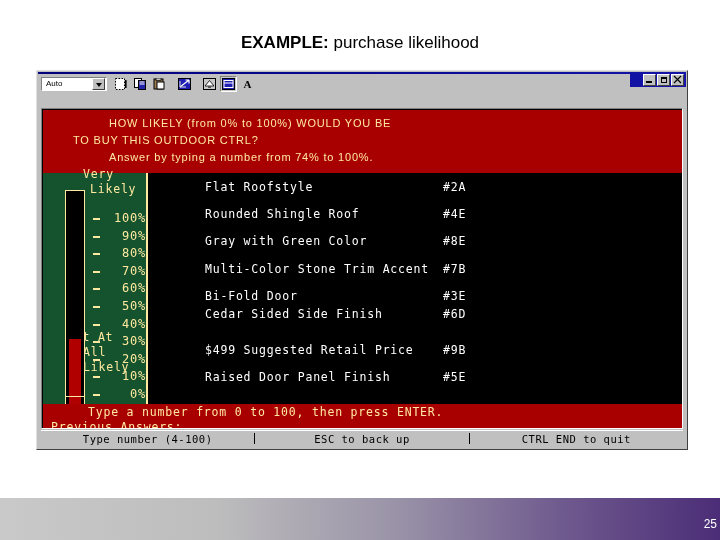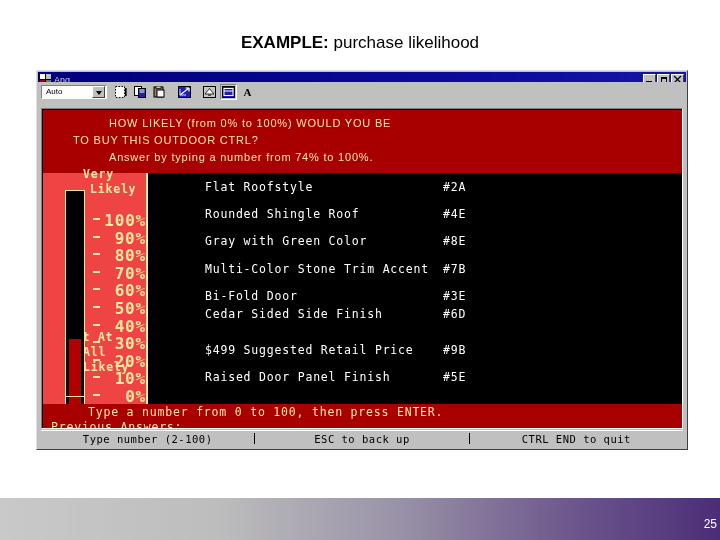--- a/index.html
+++ b/index.html
@@ -99,22 +99,22 @@
     text-align: center;
     font-family: "Liberation Sans", sans-serif;
   }
   .winbtn .min-glyph { position:absolute; left:2px; bottom:2px; width:6px; height:2px; background:#000; }
   .winbtn .max-glyph { position:absolute; left:3px; top:2px; width:6px; height:6px; border:1px solid #000; border-top-width:2px; box-sizing:border-box; }
 
   
   #toolbar {
     position: absolute;
     left: 1px;
-    top: 11px;
-    width: 648px;
+    top: 3px;
+    width: 592px;
     height: 19px;
     background: #c0c0c0;
     display: flex;
     align-items: center;
     padding-left: 3px;
     box-sizing: border-box;
   }
   #font-select {
     width: 66px;
     height: 14px;
@@ -224,22 +224,21 @@
   #hdr-line2 { left: 30px; top: 24px; }
   #hdr-line3 { left: 66px; top: 41px; }
 
   
   #scale-panel {
     position: absolute;
     left: 0;
     top: 63px;
     width: 124px;
     height: 231px;
-    background: #ef4444;
-    font-weight: bold;
+    background: #14532d;
   }
   #scale-divider {
     position: absolute;
     left: 103px;
     top: 63px;
     width: 2px;
     height: 231px;
     background: #ffe9a0;
   }
   .scale-cap {
@@ -283,21 +282,21 @@
   }
   .tick {
     position: absolute;
     width: 7px;
     height: 2px;
     background: #ffe9a0;
   }
   .tick-label {
     position: absolute;
     color: #ffe9a0;
-    font-size: 16px;
+    font-size: 12px;
     letter-spacing: 0.8px;
     text-align: right;
     width: 46px;
     white-space: pre;
     font-family: "DejaVu Sans Mono", monospace;
   }
 
   
   #items {
     position: absolute;
@@ -614,21 +613,21 @@
 
       <div id="footer-band">
         <div class="txt" id="ftr-line1">Type a number from 0 to 100, then press ENTER.</div>
         <div class="txt" id="ftr-line2">Previous Answers:</div>
       </div>
 
     </div>
   </div>
 
   <div id="statusbar">
-    <div class="status-cell" id="status-left">Type number (2-100)</div>
+    <div class="status-cell" id="status-left">Type number (4-100)</div>
     <div class="status-div"></div>
     <div class="status-cell" id="status-mid">ESC to back up</div>
     <div class="status-div"></div>
     <div class="status-cell" id="status-right">CTRL END to quit</div>
   </div>
 
 </div>
 
 <div id="brand-band">
   <div id="page-number">25</div>

